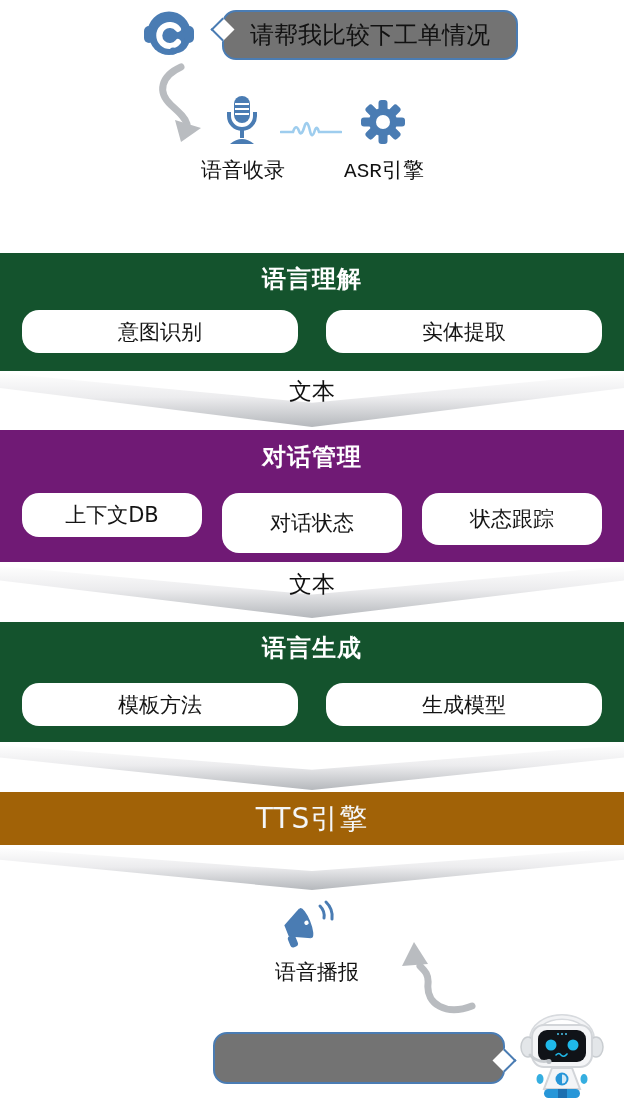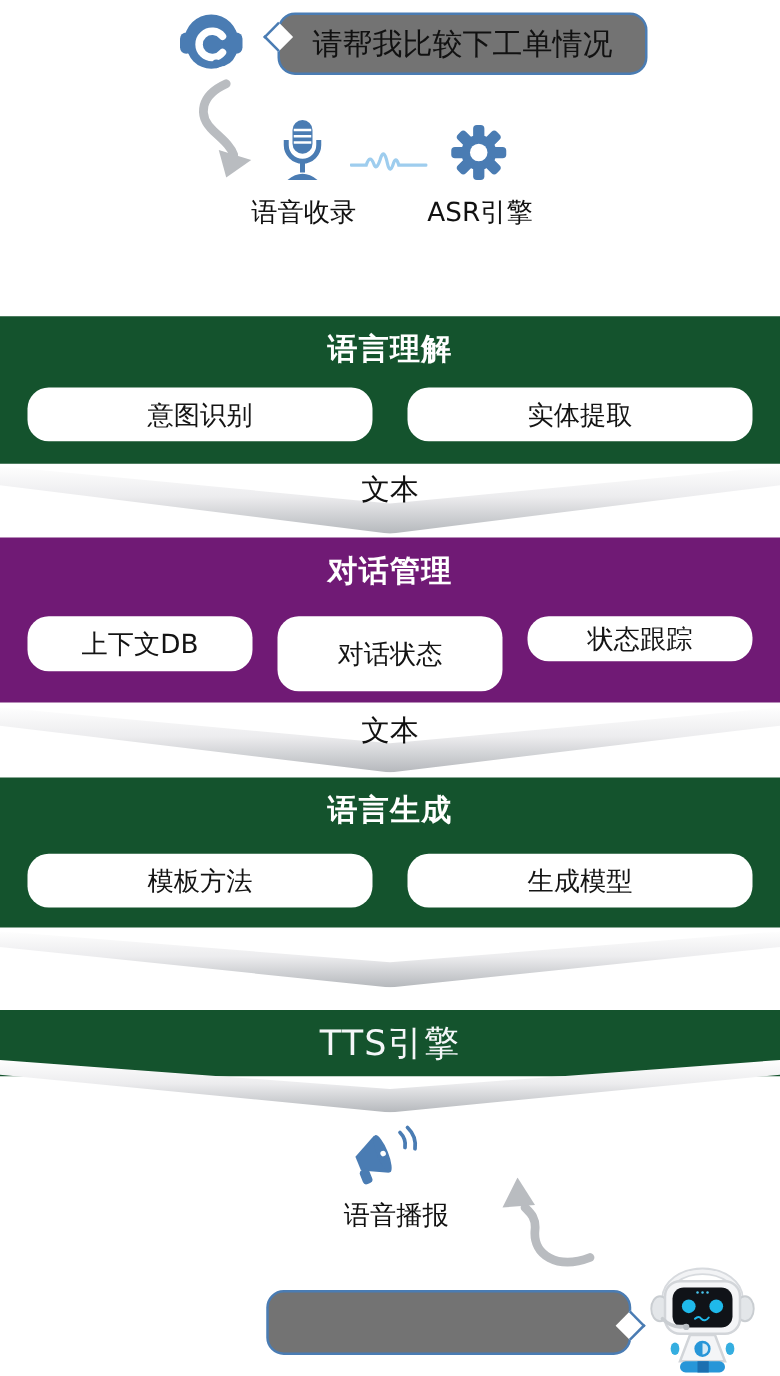--- a/index.html
+++ b/index.html
@@ -33,21 +33,21 @@
   .stage-title{
     position:absolute;left:0;width:100%;text-align:center;
     color:#ffffff;font-weight:bold;font-size:24px;letter-spacing:1px;
   }
   .subbox{
     position:absolute;background:#ffffff;display:flex;align-items:center;justify-content:center;
     font-size:21px;color:#141414;border-radius:17px;
   }
   .green{background:#14532d;}
   .midblue{background:#701a75;}
-  .darkblue{background:#14532d;margin-top:16px;}
+  .darkblue{background:#a16207;}
 
   
   .chev{position:absolute;left:0;width:624px;}
   .chev::before{
     content:"";position:absolute;left:0;top:0;width:100%;height:100%;
     background:linear-gradient(to bottom,#fefefe 0%,#ececee 45%,#b5b8bc 100%);
     clip-path:polygon(0 0,50% 55%,100% 0,100% 28%,50% 100%,0 28%);
   }
   .chev-label{
     position:absolute;left:0;top:0;width:100%;text-align:center;
@@ -119,37 +119,37 @@
         <rect x="18.5" y="2" width="9" height="44" rx="3" transform="rotate(45 23 24)"></rect>
         <rect x="18.5" y="2" width="9" height="44" rx="3" transform="rotate(90 23 24)"></rect>
         <rect x="18.5" y="2" width="9" height="44" rx="3" transform="rotate(135 23 24)"></rect>
       </g>
     </g>
     <circle cx="23" cy="24" r="7" fill="#ffffff"></circle>
   </svg>
 </div>
 
 <div class="icon-label" style="left:185px;top:156px;width:116px;">语音收录</div>
-<div class="icon-label" style="left:330px;top:156px;width:108px;">ASR引擎</div>
+<div class="icon-label" style="left:330px;top:156px;width:108px;font-family:Liberation Mono, monospace;">ASR引擎</div>
 
 <div class="stage green" style="top:253px;height:118px;">
   <div class="stage-title" style="top:10px;">语言理解</div>
   <div class="subbox" style="left:22px;top:57px;width:276px;height:43px;">意图识别</div>
   <div class="subbox" style="left:326px;top:57px;width:276px;height:43px;">实体提取</div>
 </div>
 
 <div class="chev" style="top:373px;height:54px;">
   <div class="chev-label" style="top:3px;">文本</div>
 </div>
 
 <div class="stage midblue" style="top:430px;height:132px;">
   <div class="stage-title" style="top:11px;">对话管理</div>
   <div class="subbox" style="left:22px;top:63px;width:180px;height:44px;">上下文DB</div>
   <div class="subbox" style="left:222px;top:63px;width:180px;height:60px;">对话状态</div>
-  <div class="subbox" style="left:422px;top:63px;width:180px;height:36px;">状态跟踪</div>
+  <div class="subbox" style="left:422px;top:63px;width:180px;height:52px;">状态跟踪</div>
 </div>
 
 <div class="chev" style="top:566px;height:52px;">
   <div class="chev-label" style="top:3px;">文本</div>
 </div>
 
 <div class="stage green" style="top:622px;height:120px;">
   <div class="stage-title" style="top:10px;">语言生成</div>
   <div class="subbox" style="left:22px;top:61px;width:276px;height:43px;">模板方法</div>
   <div class="subbox" style="left:326px;top:61px;width:276px;height:43px;">生成模型</div>

